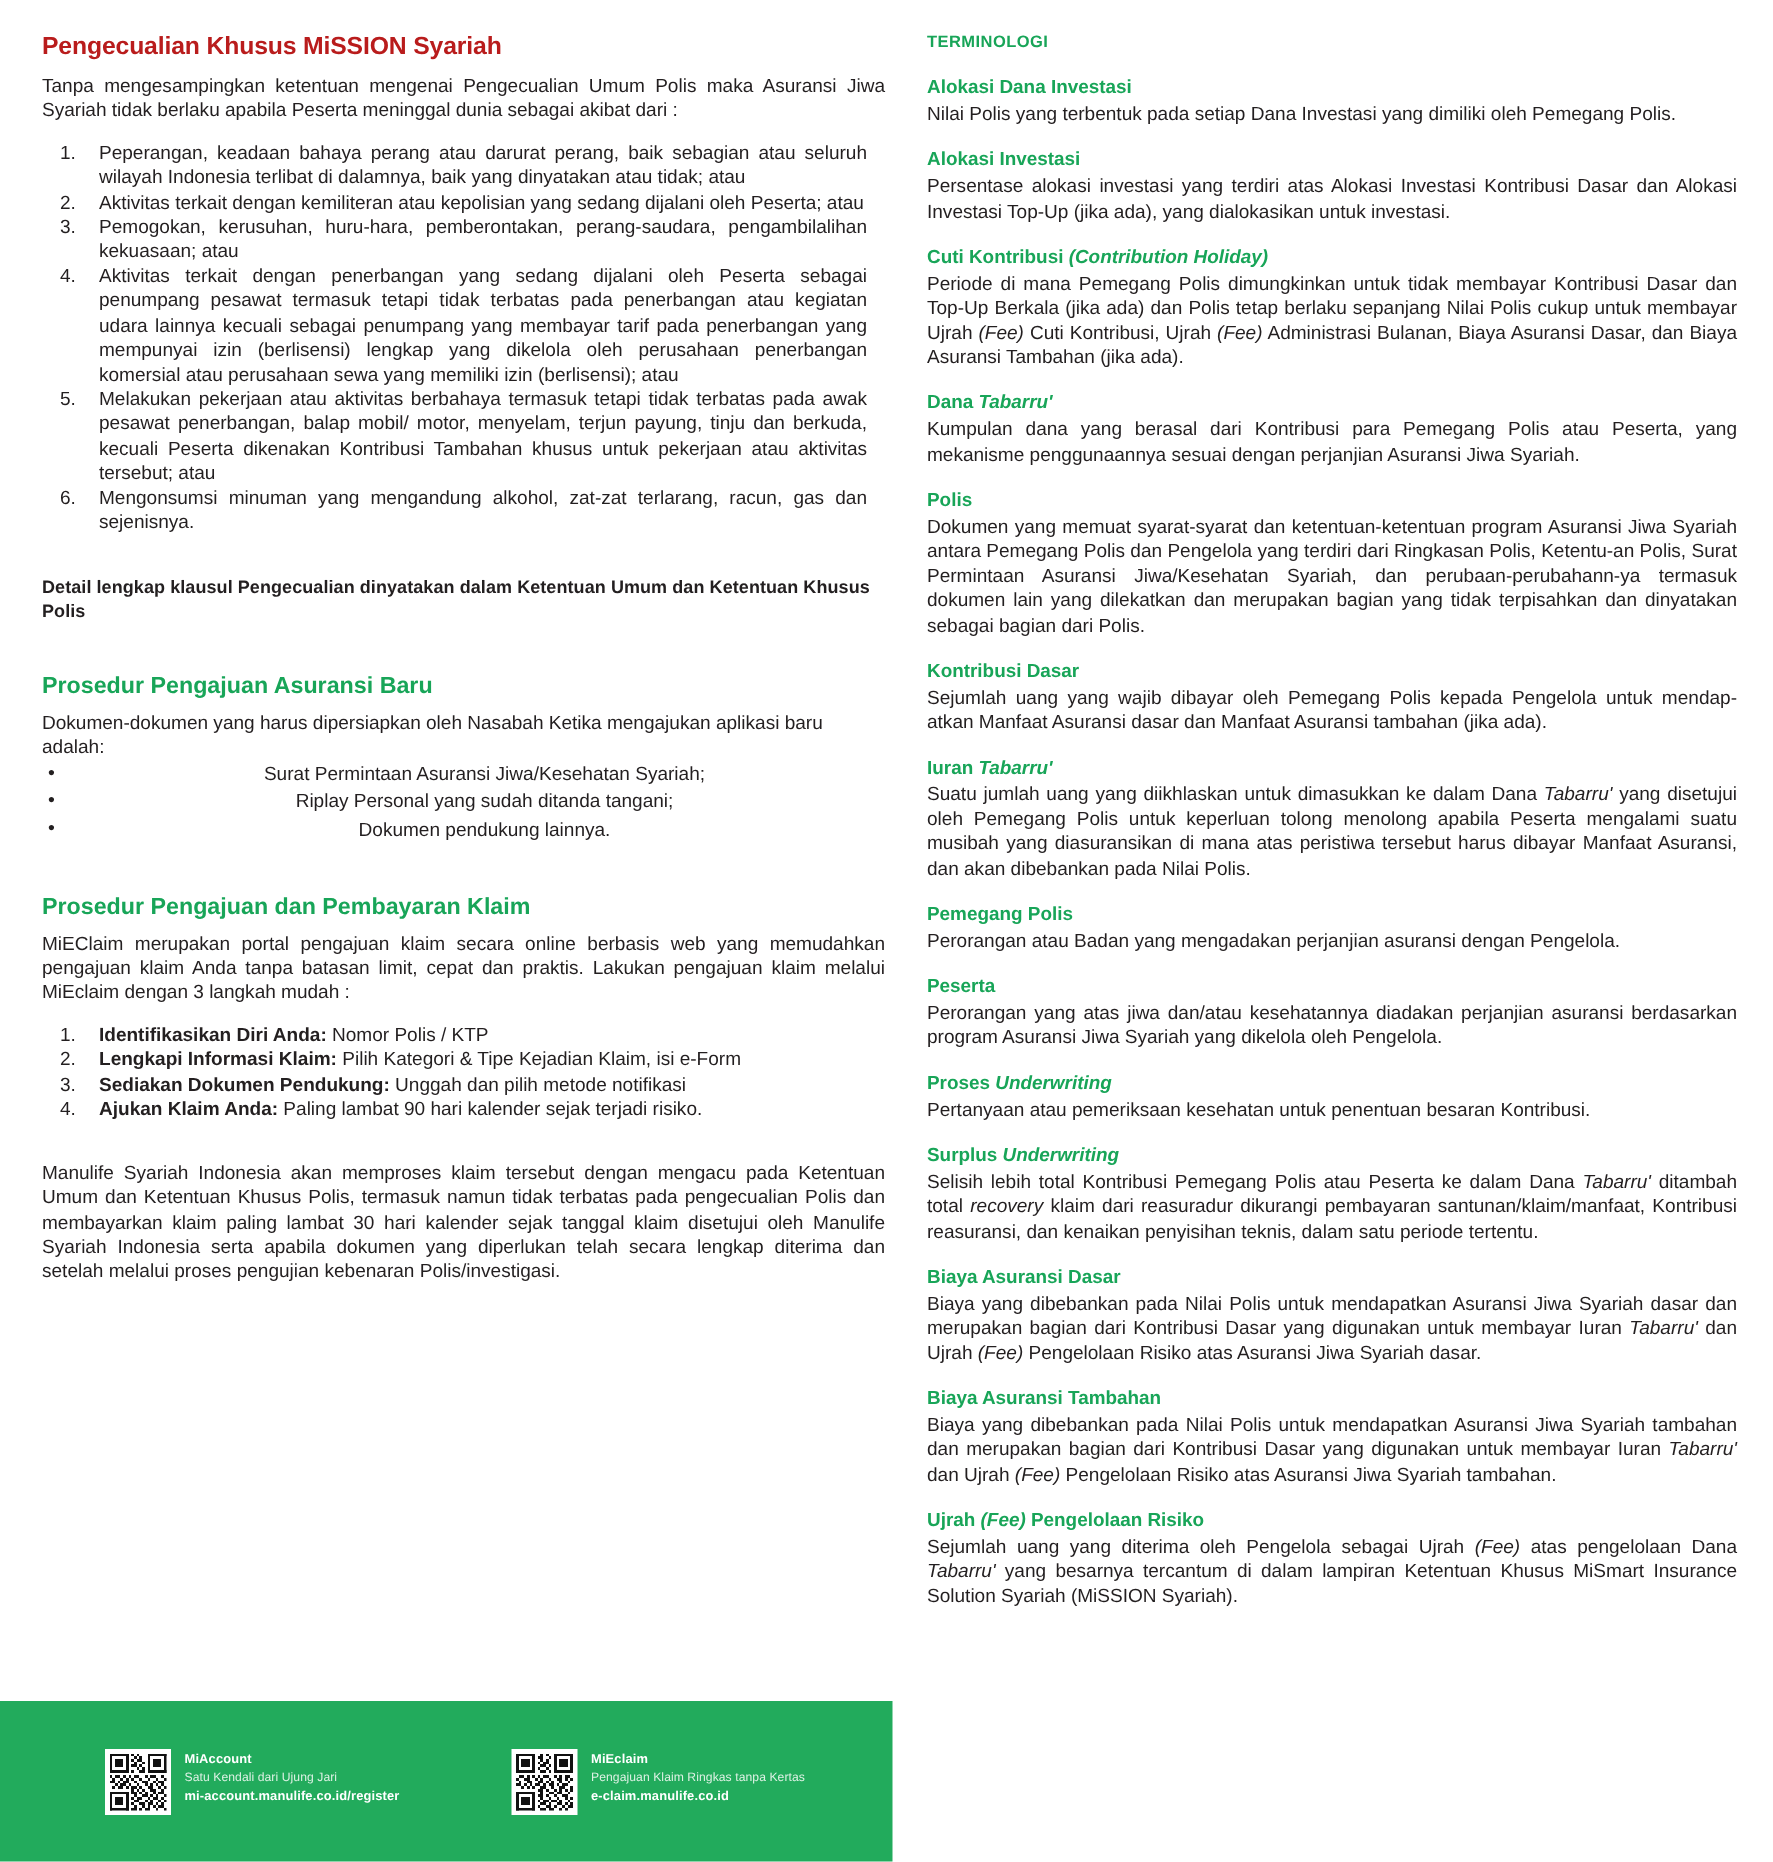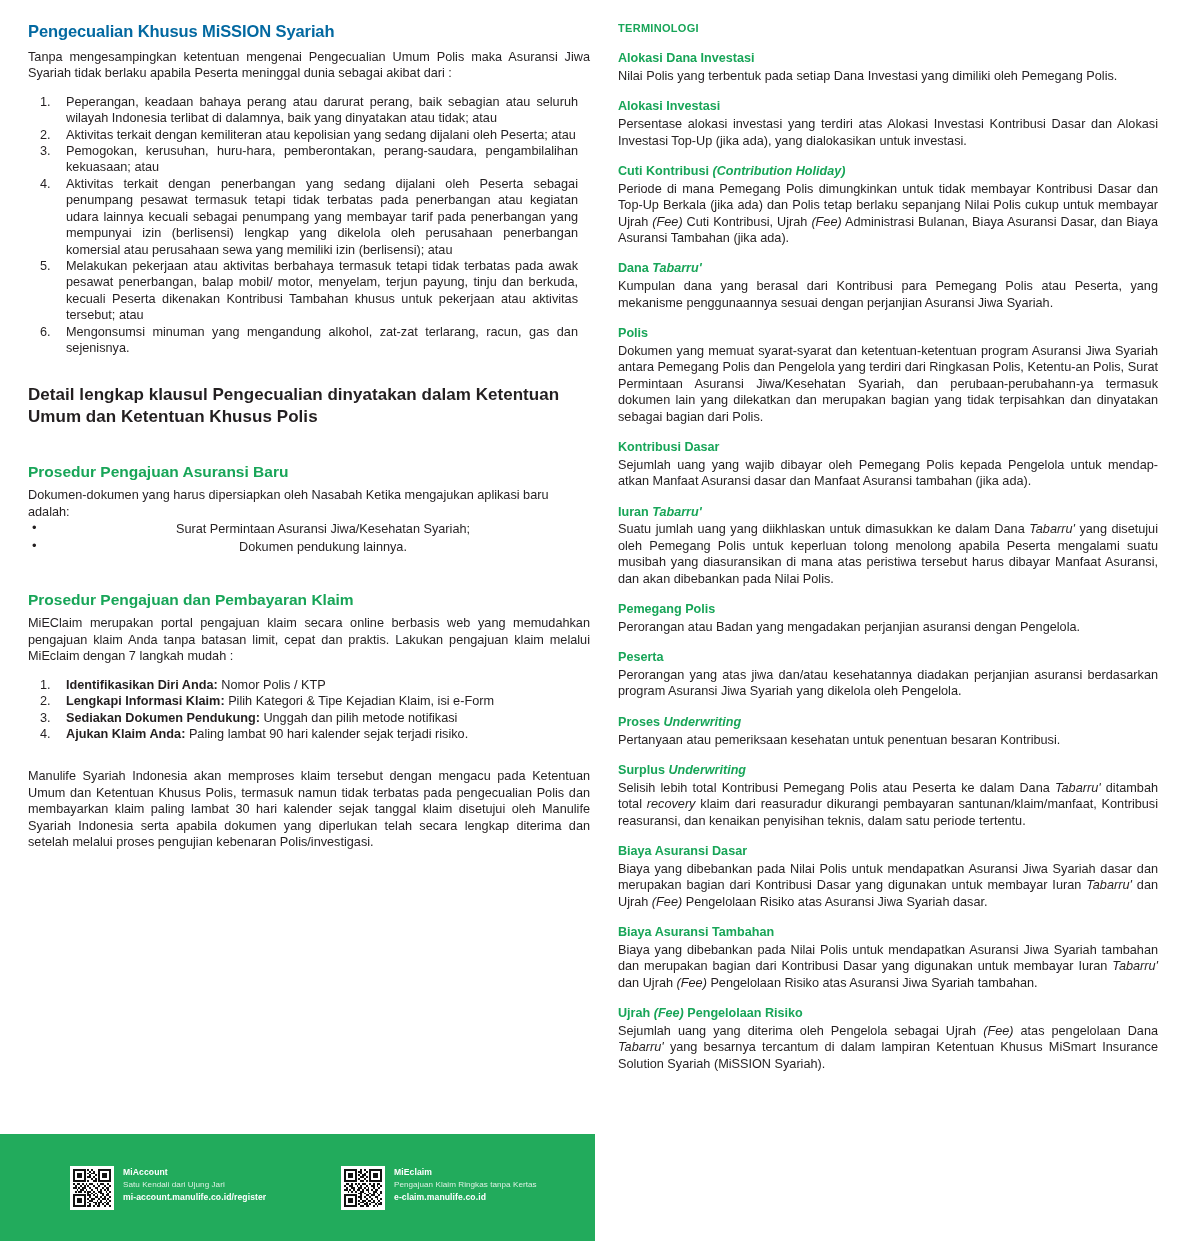--- a/index.html
+++ b/index.html
@@ -25,21 +25,21 @@
     position: absolute;
     top: 22px;
   }
   #col-left  { left: 28px;  width: 562px; }
   #col-right { left: 618px; width: 540px; }
 
   
   .h-black {
     font-size: 16.5px;
     font-weight: bold;
-    color: #0369a1;
+    color: #b91c1c;
     letter-spacing: -0.1px;
     margin: 0 0 7px 0;
     line-height: 1.2;
   }
   .h-green {
     font-size: 15.5px;
     font-weight: bold;
     color: #18a558;
     margin: 0 0 6px 0;
     line-height: 1.2;
@@ -64,21 +64,21 @@
   
   p.body, .body {
     font-size: 12.7px;
     line-height: 1.295;
     margin: 0;
     text-align: justify;
     color: #231f20;
   }
 
   .note-bold {
-    font-size: 17px;
+    font-size: 12px;
     font-weight: bold;
     line-height: 1.32;
     margin: 0;
     color: #231f20;
     letter-spacing: 0.05px;
   }
 
   
   ol.num {
     margin: 12px;
@@ -208,28 +208,29 @@
     <p class="note-bold">Detail lengkap klausul Pengecualian dinyatakan dalam Ketentuan Umum dan Ketentuan Khusus Polis</p>
 
     <div class="gap-xl"></div>
 
     <h3 class="h-green">Prosedur Pengajuan Asuransi Baru</h3>
 
     <p class="body" style="text-align:left;">Dokumen-dokumen yang harus dipersiapkan oleh Nasabah Ketika mengajukan aplikasi baru adalah:</p>
 
     <ul class="bul">
       <li>Surat Permintaan Asuransi Jiwa/Kesehatan Syariah;</li>
+      <li>Riplay Personal yang sudah ditanda tangani;</li>
       <li>Dokumen pendukung lainnya.</li>
     </ul>
 
     <div class="gap-xl"></div>
 
     <h3 class="h-green">Prosedur Pengajuan dan Pembayaran Klaim</h3>
 
-    <p class="body">MiEClaim merupakan portal pengajuan klaim secara online berbasis web yang memudahkan pengajuan klaim Anda tanpa batasan limit, cepat dan praktis. Lakukan pengajuan klaim melalui MiEclaim dengan 7 langkah mudah :</p>
+    <p class="body">MiEClaim merupakan portal pengajuan klaim secara online berbasis web yang memudahkan pengajuan klaim Anda tanpa batasan limit, cepat dan praktis. Lakukan pengajuan klaim melalui MiEclaim dengan 3 langkah mudah :</p>
 
     <ol class="num steps">
       <li><b>Identifikasikan Diri Anda:</b> <span>Nomor Polis / KTP</span></li>
       <li><b>Lengkapi Informasi Klaim:</b> <span>Pilih Kategori &amp; Tipe Kejadian Klaim, isi e-Form</span></li>
       <li><b>Sediakan Dokumen Pendukung:</b> <span>Unggah dan pilih metode notifikasi</span></li>
       <li><b>Ajukan Klaim Anda:</b> <span>Paling lambat 90 hari kalender sejak terjadi risiko.</span></li>
     </ol>
 
     <div class="gap-par"></div>
 

